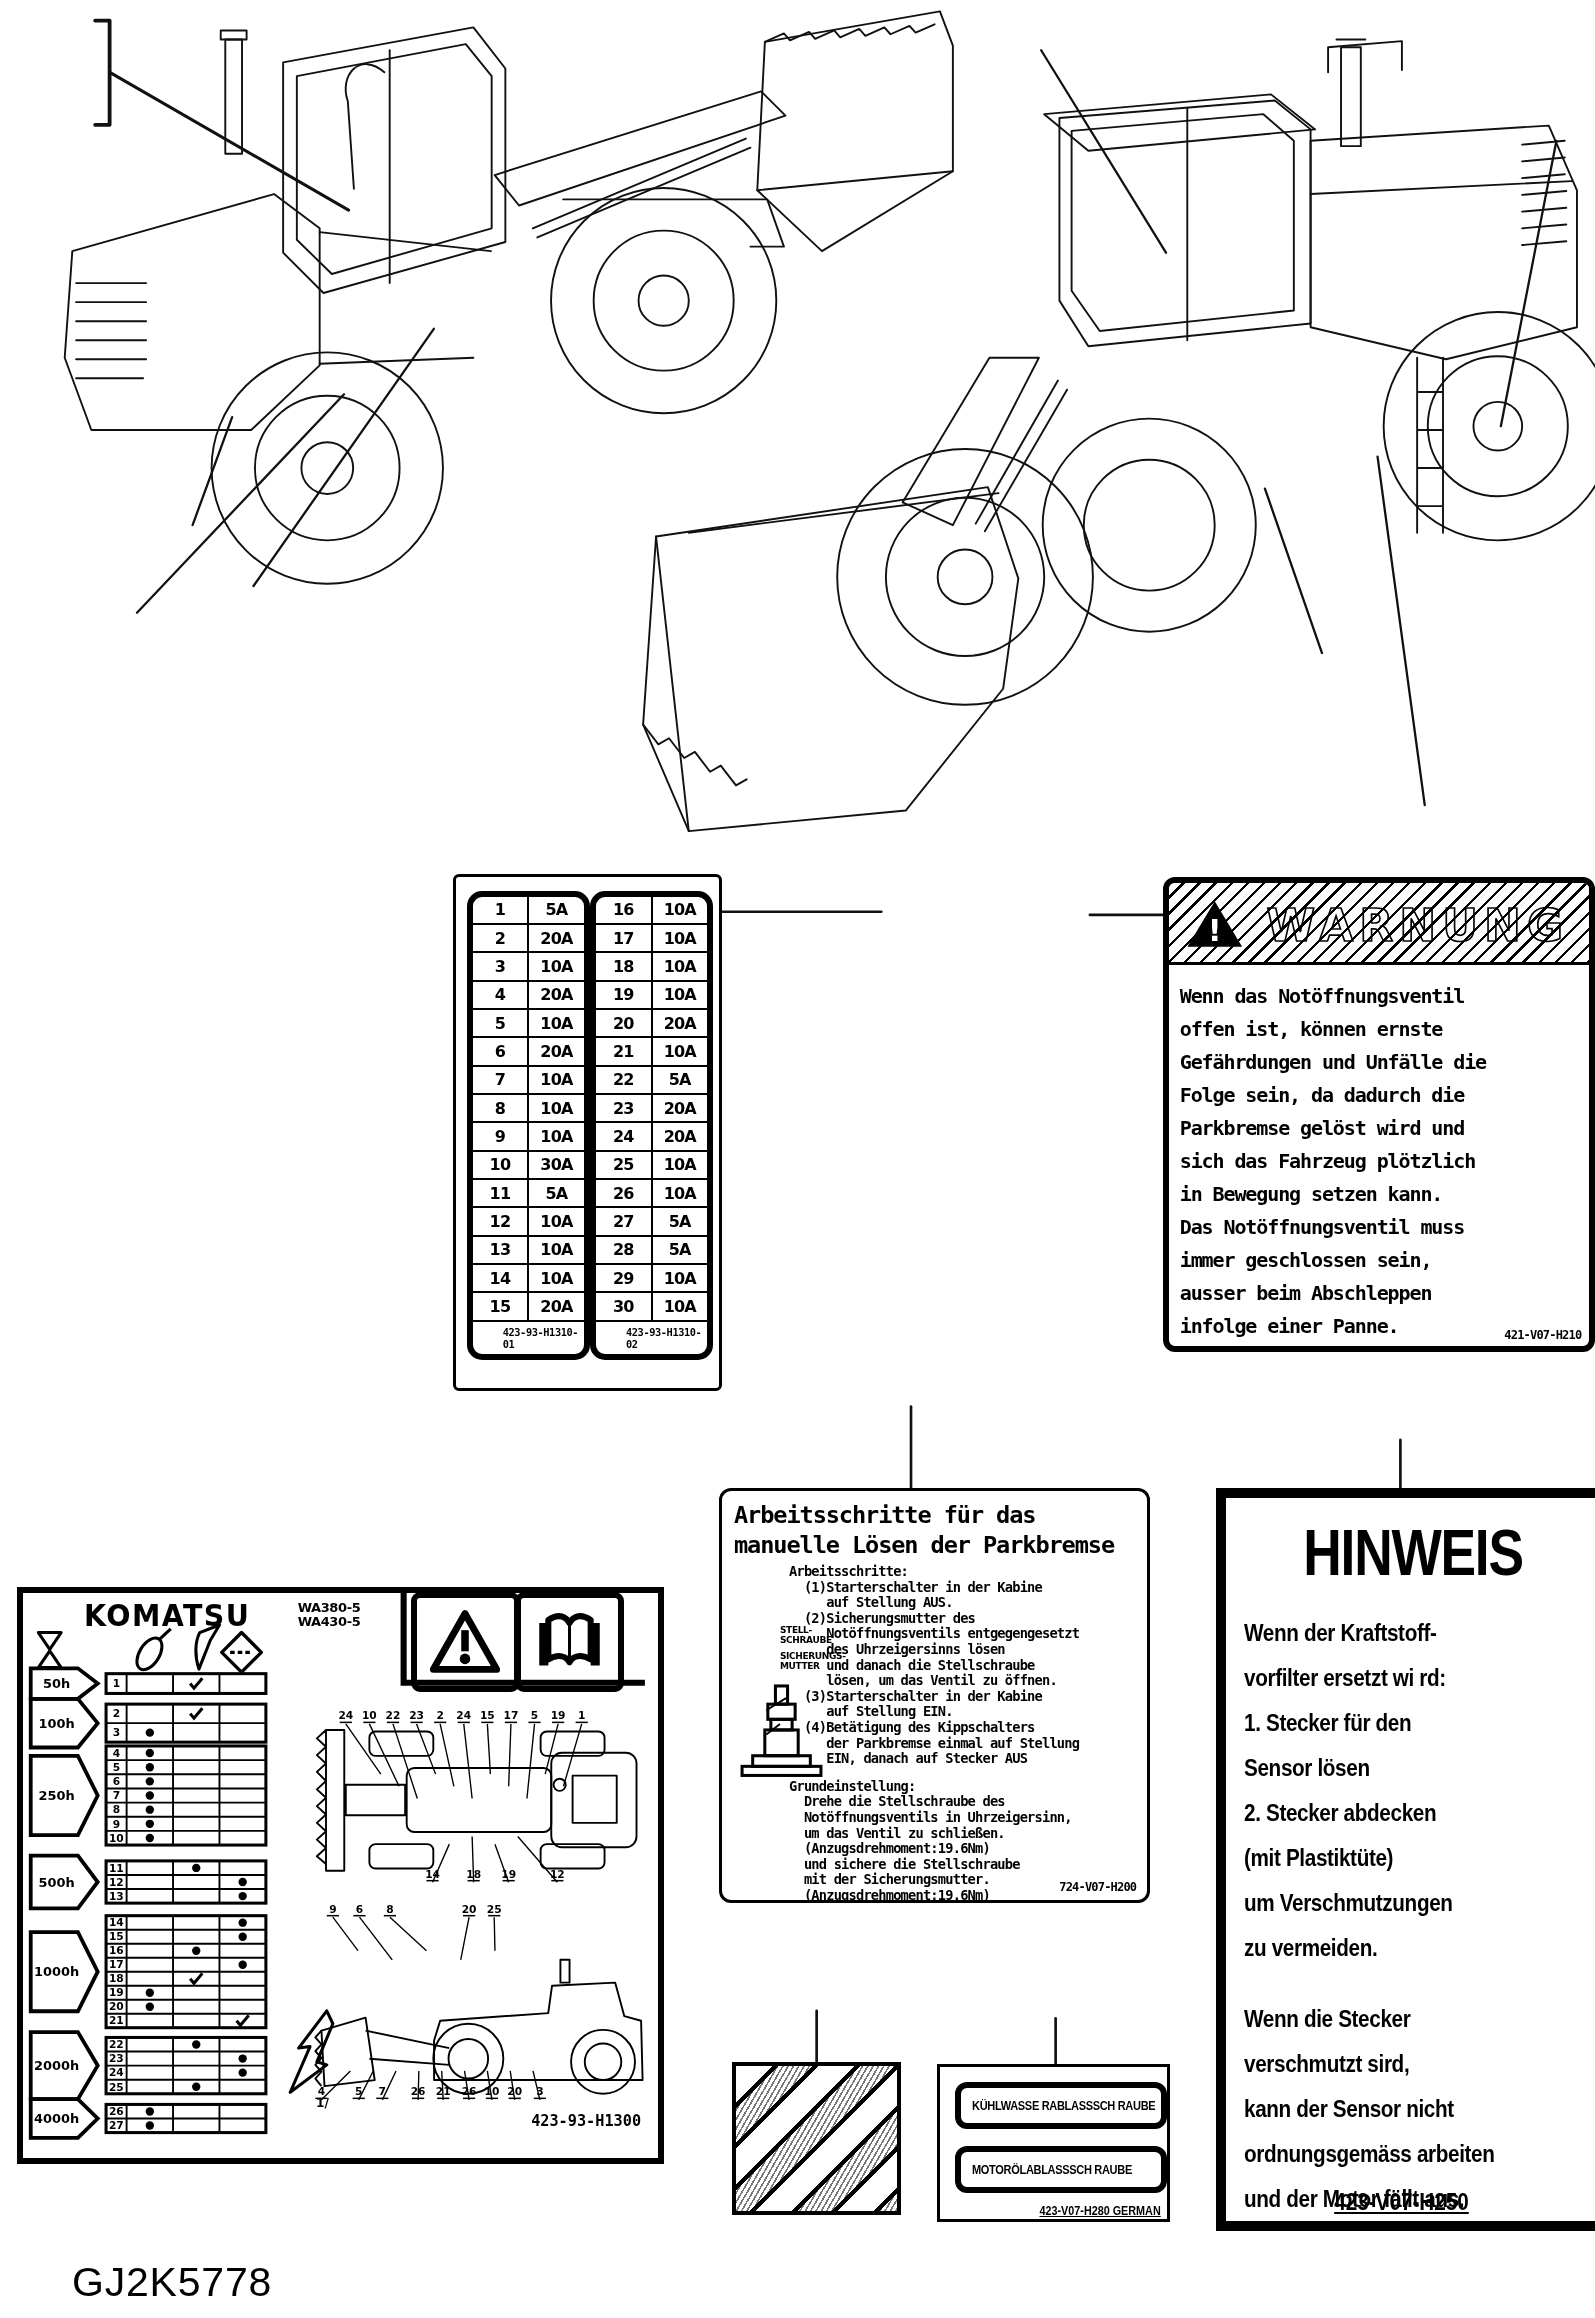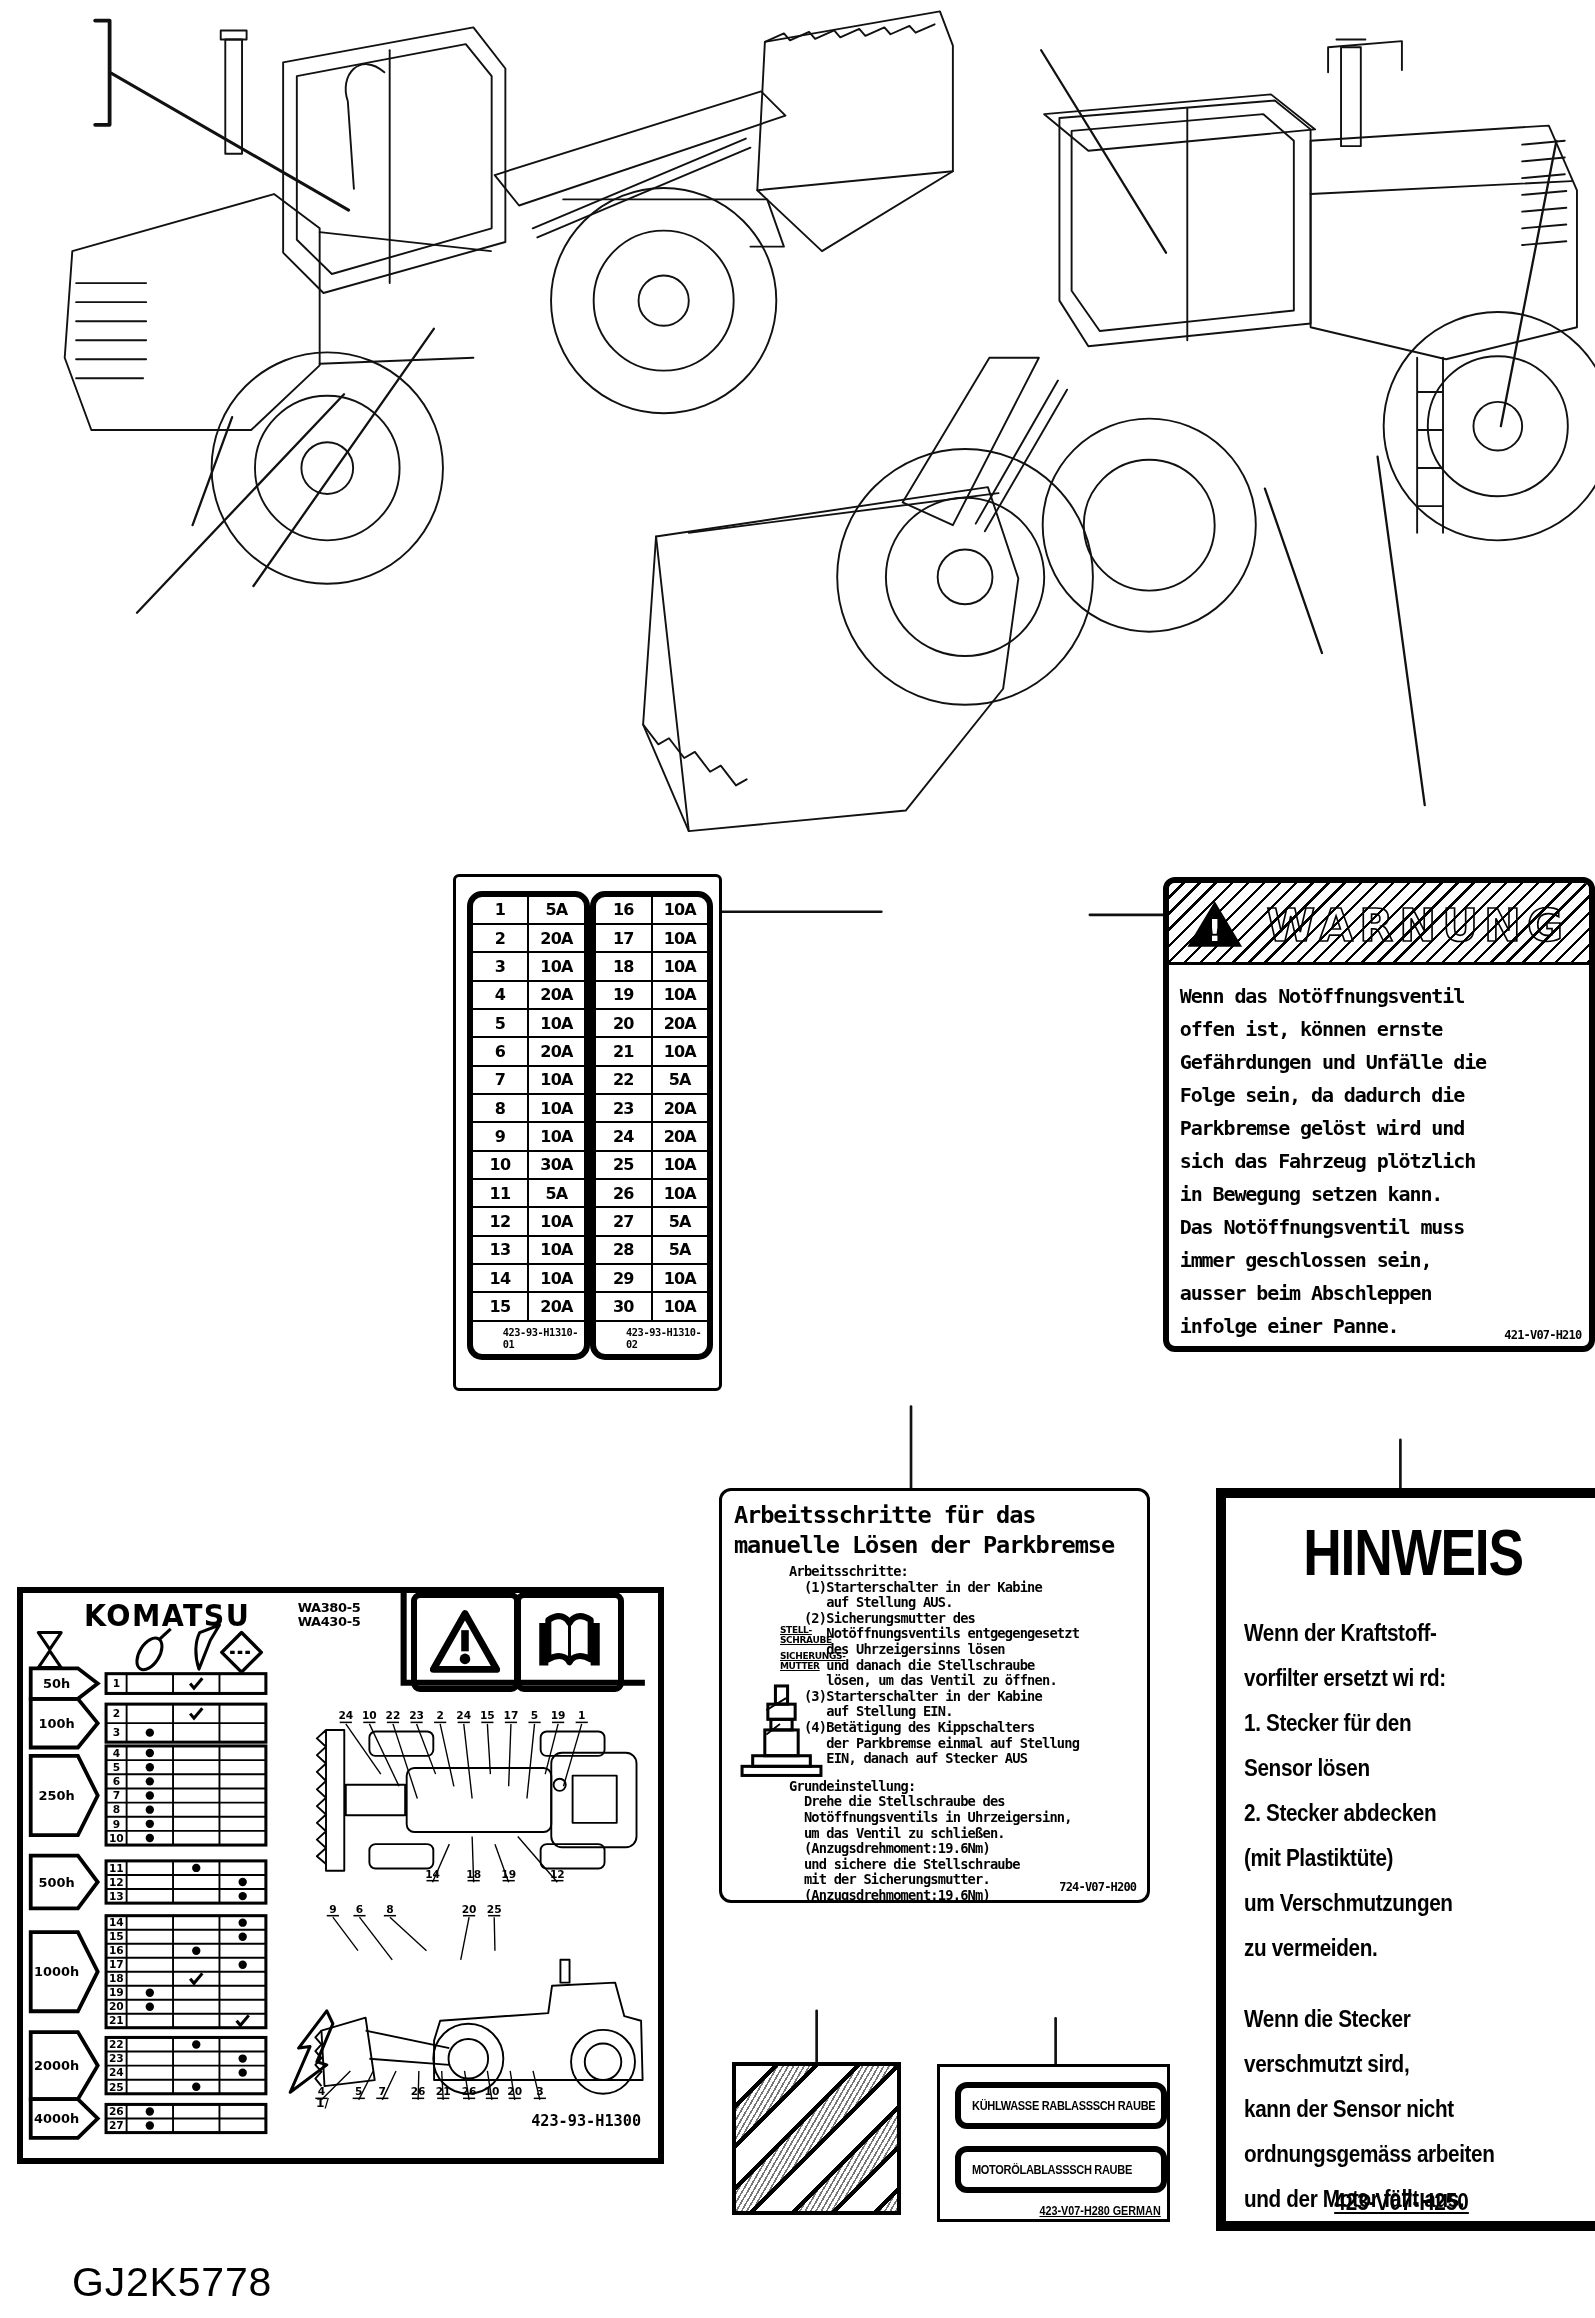--- a/index.html
+++ b/index.html
@@ -26,21 +26,21 @@
   .warn-body{padding:10.7px 9px 0 10.7px;}
   .warn-body .line{font:bold 20px "DejaVu Sans Mono",monospace;letter-spacing:-1.1px;line-height:25px;white-space:pre;margin-top:8px;}
   .gap{height:12px;}
   .part-no{position:absolute;right:7.6px;bottom:3.8px;font:bold 12px "DejaVu Sans Mono",monospace;letter-spacing:-0.8px;}
   
   .parkbremse{left:719px;top:1488px;width:425px;height:409px;border:3.8px solid #000;border-radius:12px;}
   .pb-title{padding:9px 0 0 12px;}
   .pb-title .line{font:bold 23.6px "DejaVu Sans Mono",monospace;letter-spacing:-1.1px;line-height:30px;white-space:pre;}
   .pb-body{position:absolute;left:67px;top:73px;width:352px;}
   .pb-body .line{font:bold 13.7px "DejaVu Sans Mono",monospace;letter-spacing:-0.8px;line-height:15.6px;white-space:pre;}
-  .pb-call{position:absolute;left:58px;top:134px;width:91px;text-decoration:underline;}
+  .pb-call{position:absolute;left:58px;top:134px;width:91px;}
   .pb-call .c{font:bold 9.5px "DejaVu Sans",sans-serif;line-height:10px;letter-spacing:-0.4px;transform:scaleX(.95);transform-origin:left;}
   .pb-call .c.g2{margin-top:6px;}
   
   .hinweis{left:1216px;top:1488px;width:374px;height:723px;border:10px solid #000;}
   .hin-title{margin:16.7px 0 0 0;text-align:center;font:bold 65px "Liberation Sans",sans-serif;
              transform:scaleX(.82);transform-origin:center;letter-spacing:-1.5px;}
   .hin-body{padding:21px 0 0 18px;}
   .hin-body .line{font:bold 23px "Liberation Sans",sans-serif;line-height:45px;letter-spacing:-0.4px;
                   transform:scaleX(.9);transform-origin:left;white-space:pre;}
   .hin-body .gap{height:26px;}

